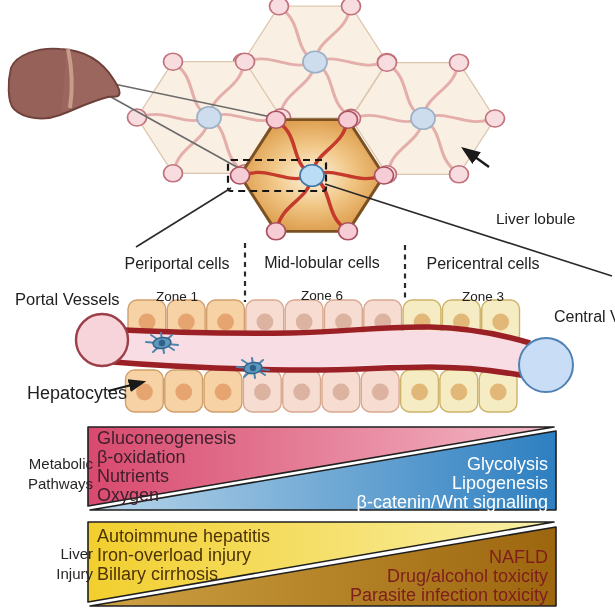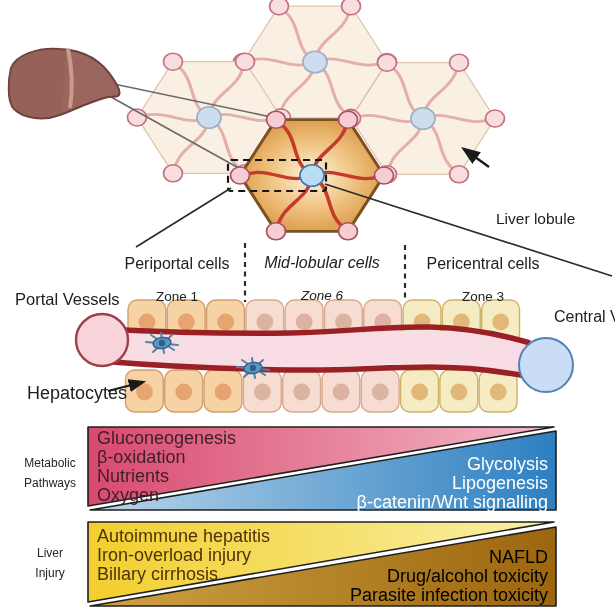--- a/index.html
+++ b/index.html
@@ -3,21 +3,21 @@
 <meta charset="utf-8">
 <style>
   html,body{margin:0;padding:0;background:#fff;}
   #stage{position:relative;width:615px;height:613px;background:#fff;overflow:hidden;
          font-family:"Liberation Sans",sans-serif;}
   #art{position:absolute;left:0;top:0;}
   .lbl{position:absolute;color:#212121;white-space:nowrap;}
   .zone-lbl{width:170px;text-align:center;}
   .zone-lbl .zname{font-size:16px;}
   .zone-lbl .znum{font-size:13.5px;margin-top:16px;}
-  .side-lbl{width:86px;text-align:center;font-size:12px;line-height:19.5px;color:#262626;}
+  .side-lbl{width:86px;text-align:right;font-size:15px;line-height:19.5px;color:#262626;}
   .bartxt{position:absolute;font-size:18px;}
   .bartxt div{line-height:19px;}
   .bartxt.right{text-align:right;}
 </style>
 </head>
 <body>
 
 <div id="stage">
 
 <svg id="art" width="615" height="613" viewBox="0 0 615 613">
@@ -182,21 +182,21 @@
     <polygon points="90,606 556,527 556,606" fill="url(#g-brown)"></polygon>
   </g>
 </svg>
 
 <div class="lbl" style="left:496px;top:164px;font-size:15.5px;margin-top:46px;">Liver lobule</div>
 
 <div class="lbl zone-lbl" style="left:92px;top:255px;">
   <div class="zname">Periportal cells</div>
   <div class="znum">Zone 1</div>
 </div>
-<div class="lbl zone-lbl" style="left:237px;top:254px;font-style:italic;">
+<div class="lbl zone-lbl" style="left:237px;top:254px;">
   <div class="zname">Mid-lobular cells</div>
   <div class="znum">Zone 6</div>
 </div>
 <div class="lbl zone-lbl" style="left:398px;top:255px;">
   <div class="zname">Pericentral cells</div>
   <div class="znum">Zone 3</div>
 </div>
 
 <div class="lbl" style="left:15px;top:290px;font-size:16.5px;">Portal Vessels</div>
 <div class="lbl" style="left:554px;top:308px;font-size:16px;">Central Vein</div>
@@ -220,19 +220,19 @@
 <div class="bartxt right" style="right:67px;top:455px;color:#ffffff;">
   <div>Glycolysis</div>
   <div>Lipogenesis</div>
   <div>β-catenin/Wnt signalling</div>
 </div>
 <div class="bartxt" style="left:97px;top:527px;color:#4d3306;">
   <div>Autoimmune hepatitis</div>
   <div>Iron-overload injury</div>
   <div>Billary cirrhosis</div>
 </div>
-<div class="bartxt right" style="right:67px;top:548px;color:#000000;">
+<div class="bartxt right" style="right:67px;top:548px;color:#7f1d1d;">
   <div>NAFLD</div>
   <div>Drug/alcohol toxicity</div>
   <div>Parasite infection toxicity</div>
 </div>
 
 </div>
 
 </body></html>

